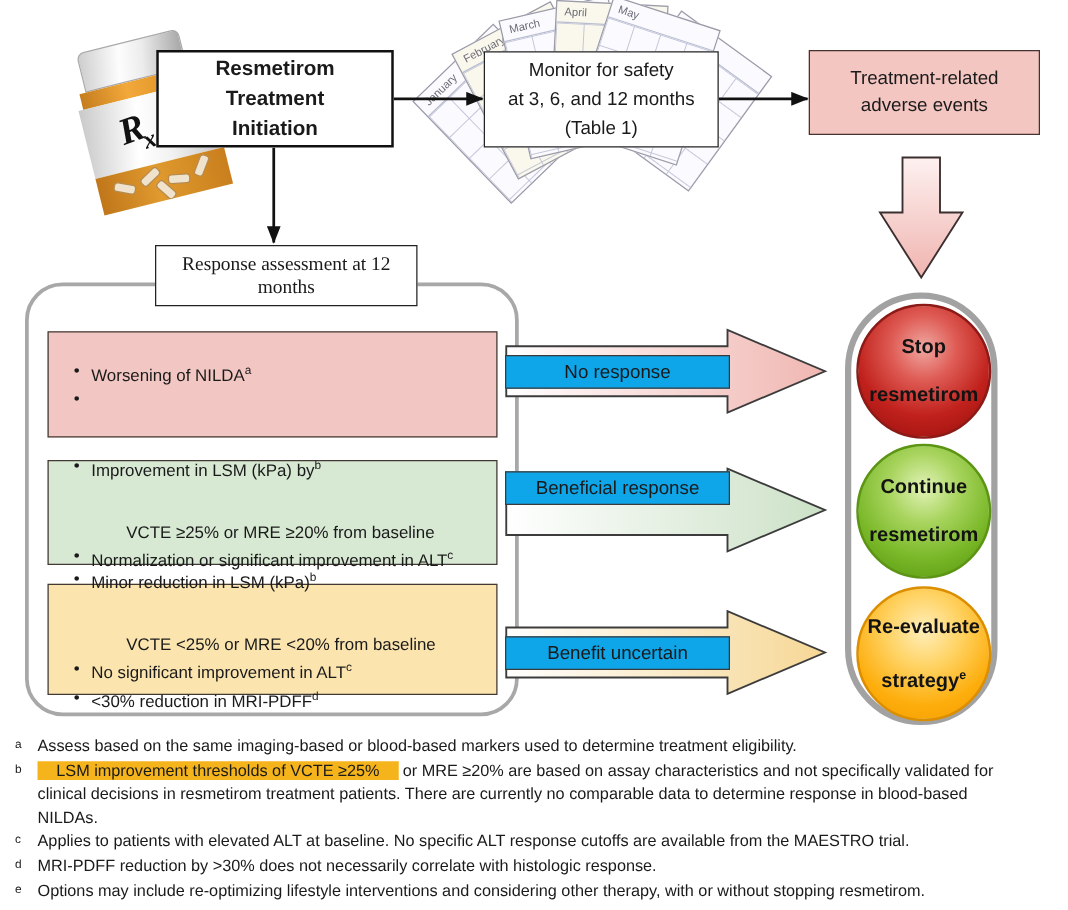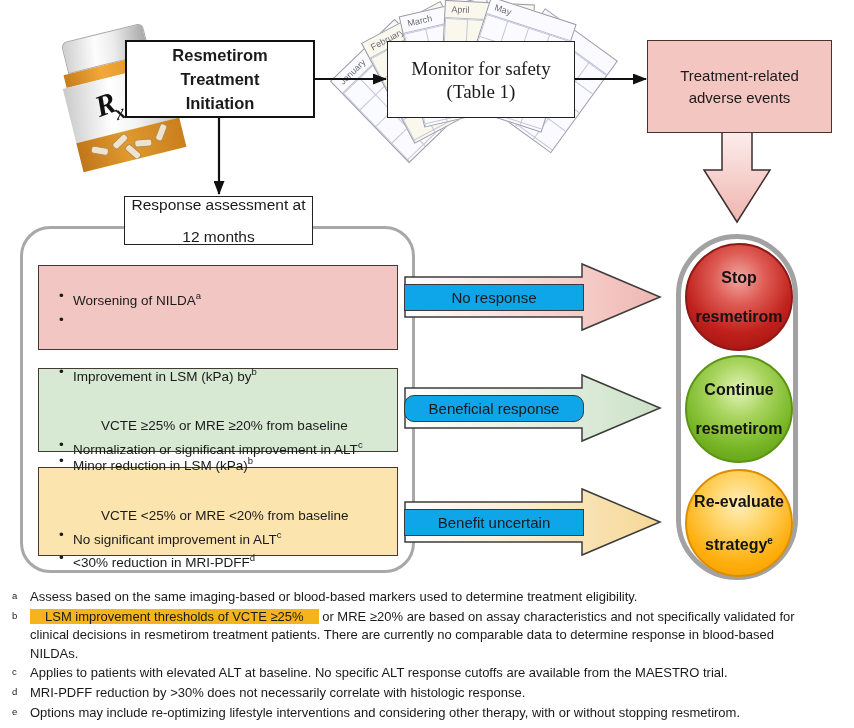--- a/index.html
+++ b/index.html
@@ -24,25 +24,25 @@
 
   
   .overlay{position:absolute;left:0;top:0;z-index:3;}
 
   
   .boxc{position:absolute;display:flex;flex-direction:column;align-items:center;justify-content:center;
         text-align:center;box-sizing:border-box;background:#fff;z-index:4;}
   .b-init{left:125px;top:40px;width:190px;height:78px;border:2px solid #111;
           font-weight:bold;font-size:16.5px;line-height:24px;}
   .b-monitor{left:387px;top:41px;width:188px;height:77px;border:1.5px solid #222;
-             font-size:19px;line-height:23px;font-family:Liberation Serif, serif;}
-  .b-adverse{left:647px;top:40px;width:185px;height:93px;border:1.5px solid #46332f;
+             font-size:15px;line-height:23px;}
+  .b-adverse{left:647px;top:40px;width:185px;height:68px;border:1.5px solid #46332f;
              background:#f3c6c2;font-size:15px;line-height:22px;padding:0 14px;}
-  .b-response{left:124px;top:196px;width:189px;height:49px;border:1.5px solid #222;
-              font-size:15.5px;line-height:32px;}
+  .b-response{left:124px;top:196px;width:210px;height:49px;border:1.5px solid #222;
+              font-size:15.5px;line-height:18px;font-family:Liberation Serif, serif;}
 
   
   .crit{position:absolute;left:38px;width:360px;box-sizing:border-box;border:1.5px solid #433a35;
         display:flex;flex-direction:column;justify-content:center;z-index:4;
         font-size:13.5px;line-height:19px;}
   .crit.pink{top:265px;height:85px;background:#f2c7c3;}
   .crit.green{top:368px;height:84px;background:#d7e8d3;}
   .crit.yellow{top:467px;height:89px;background:#fbe4ae;}
   .bul{display:flex;padding-left:20px;}
   .bul .dot{width:14px;flex:0 0 14px;}
@@ -174,20 +174,21 @@
   </div>
 
   <div class="boxc b-init">
     <span>Resmetirom</span>
     <span>Treatment</span>
     <span>Initiation</span>
   </div>
 
   <div class="boxc b-monitor">
     <span>Monitor for safety</span>
+    <span>at 3, 6, and 12 months</span>
     <span>(Table 1)</span>
   </div>
 
   <div class="boxc b-adverse">
     <span>Treatment-related adverse events</span>
   </div>
 
   <div class="boxc b-response">
     <span>Response assessment at 12 months</span>
   </div>
@@ -224,21 +225,21 @@
       <span class="dot">•</span>
       <span><span>No significant improvement in ALT</span><sup>c</sup></span>
     </div>
     <div class="bul">
       <span class="dot">•</span>
       <span><span>&lt;30% reduction in MRI-PDFF</span><sup>d</sup></span>
     </div>
   </div>
 
   <div class="alabel" style="top:284px;">No response</div>
-  <div class="alabel" style="top:395px;border-radius:10px;">Beneficial response</div>
+  <div class="alabel" style="top:377px;">Beneficial response</div>
   <div class="alabel" style="top:509px;">Benefit uncertain</div>
 
   <div class="capsule"></div>
   <div class="light red">
     <span>Stop</span>
     <span>resmetirom</span>
   </div>
   <div class="light green">
     <span>Continue</span>
     <span>resmetirom</span>

